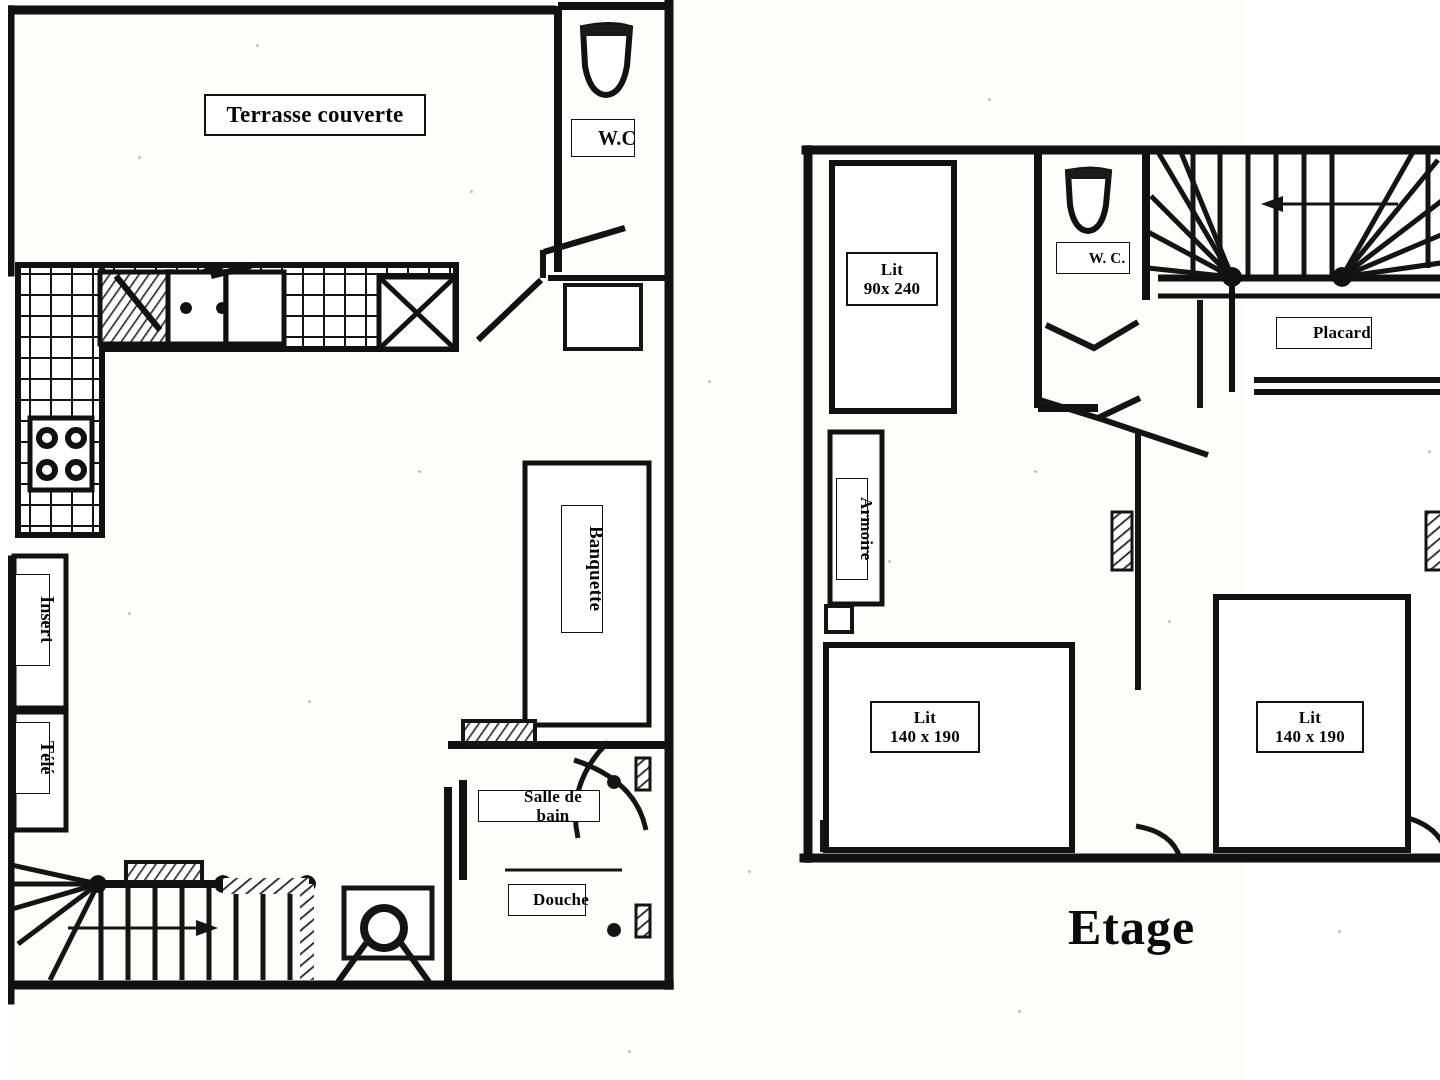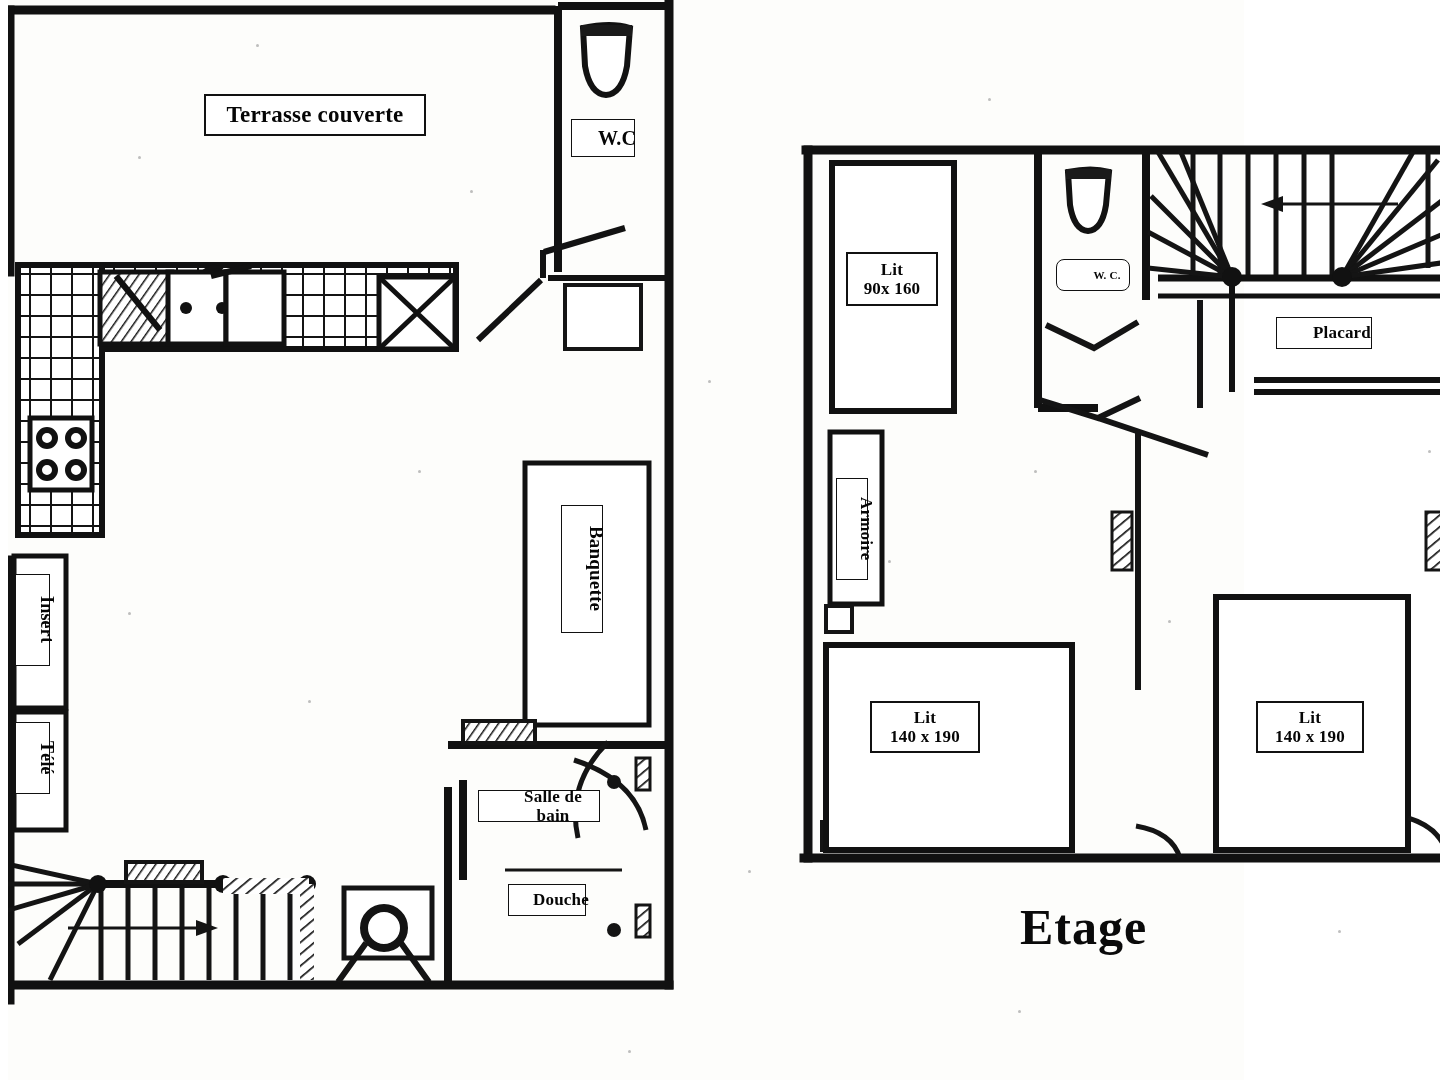--- a/index.html
+++ b/index.html
@@ -382,24 +382,24 @@
     <span>Insert</span>
   </div>
 
   <div class="label-box vert thin" style="left:8px; top:722px; width:34px; height:72px; font-size:18px; border-left:none;">
     <span>Télé</span>
   </div>
 
 
   <div class="label-box" style="left:838px; top:252px; width:92px; height:54px; font-size:17px; flex-direction:column;">
     <span>Lit</span>
-    <span>90x 160</span>
-  </div>
-
-  <div class="label-box thin" style="left:1048px; top:259px; width:74px; height:32px; font-size:11px;border-radius:8px;">
+    <span>90x 240</span>
+  </div>
+
+  <div class="label-box thin" style="left:1048px; top:242px; width:74px; height:32px; font-size:15px;">
     <span>W. C.</span>
   </div>
 
   <div class="label-box thin" style="left:1268px; top:317px; width:96px; height:32px; font-size:17px;justify-content:flex-end;">
     <span>Placard</span>
   </div>
 
   <div class="label-box vert thin" style="left:828px; top:478px; width:32px; height:102px; font-size:17px;">
     <span>Armoire</span>
   </div>
@@ -407,21 +407,21 @@
   <div class="label-box" style="left:862px; top:701px; width:110px; height:52px; font-size:17px; flex-direction:column;">
     <span>Lit</span>
     <span>140 x 190</span>
   </div>
 
   <div class="label-box" style="left:1248px; top:701px; width:108px; height:52px; font-size:17px; flex-direction:column;">
     <span>Lit</span>
     <span>140 x 190</span>
   </div>
 
-  <div class="plan-title" style="left:1012px; top:898px; font-size:50px;">Etage</div>
+  <div class="plan-title" style="left:1060px; top:898px; font-size:50px;">Etage</div>
 
   <div class="speck" style="left:130px; top:156px; width:3px; height:3px;"></div>
   <div class="speck" style="left:248px; top:44px; width:3px; height:3px;"></div>
   <div class="speck" style="left:462px; top:190px; width:3px; height:3px;"></div>
   <div class="speck" style="left:120px; top:612px; width:3px; height:3px;"></div>
   <div class="speck" style="left:300px; top:700px; width:3px; height:3px;"></div>
   <div class="speck" style="left:410px; top:470px; width:3px; height:3px;"></div>
   <div class="speck" style="left:700px; top:380px; width:3px; height:3px;"></div>
   <div class="speck" style="left:740px; top:870px; width:3px; height:3px;"></div>
   <div class="speck" style="left:980px; top:98px; width:3px; height:3px;"></div>

